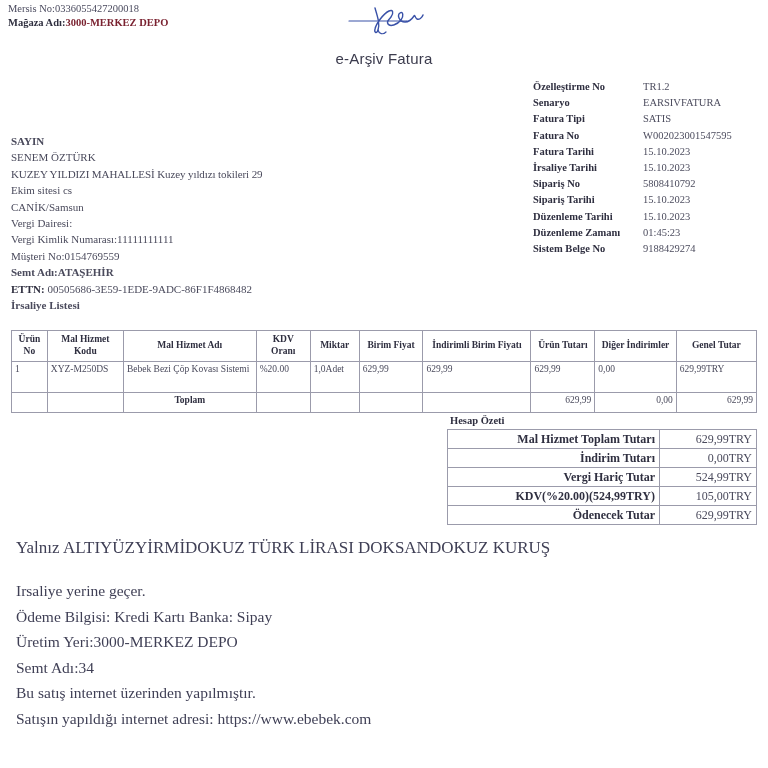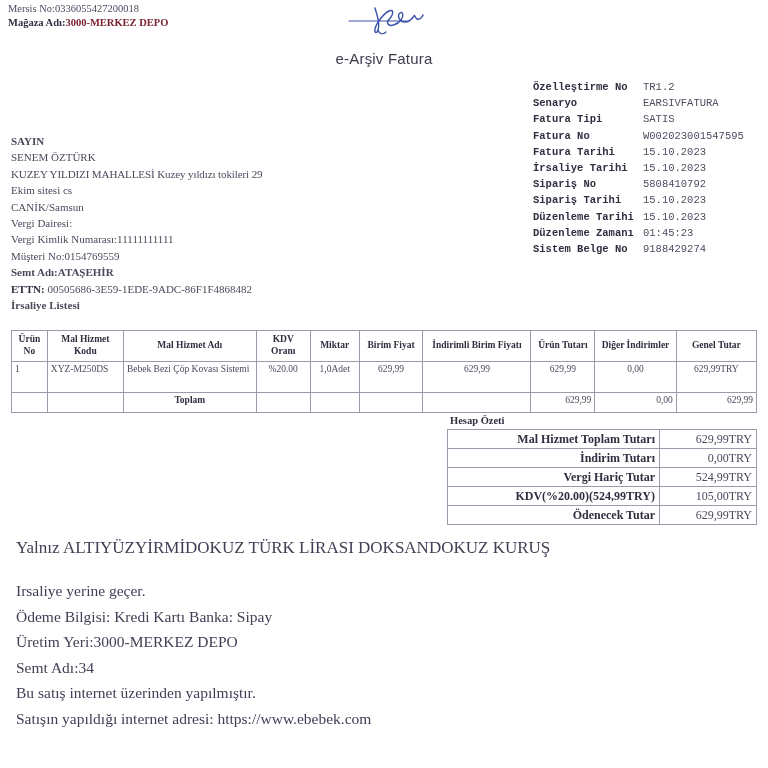--- a/index.html
+++ b/index.html
@@ -72,21 +72,20 @@
     left: 533px;
     top: 82px;
     width: 232px;
     font-size: 10.5px;
     line-height: 1.0;
   }
   .meta-row {
     display: flex;
     height: 16.2px;
     align-items: flex-start;
-    font-family: Liberation Mono, monospace;
   }
   .meta-label {
     width: 110px;
     font-weight: bold;
     color: #2f2f40;
     white-space: nowrap;
   }
   .meta-value {
     flex: 1;
     color: #4c4c5e;
@@ -123,21 +122,21 @@
   }
   .items-table th {
     font-weight: bold;
     text-align: center;
     color: #2f2f40;
     height: 26px;
     line-height: 1.25;
     vertical-align: middle;
   }
   .items-table td { height: 26px; }
-  .items-table td.num { text-align: center; }
+  .items-table td.num { text-align: left; }
   .items-table tr.total-row td {
     height: 15px;
     text-align: right;
   }
   .items-table tr.total-row td.toplam {
     text-align: center;
     font-weight: bold;
     color: #2f2f40;
   }
   .c-sira   { width: 30px; }

